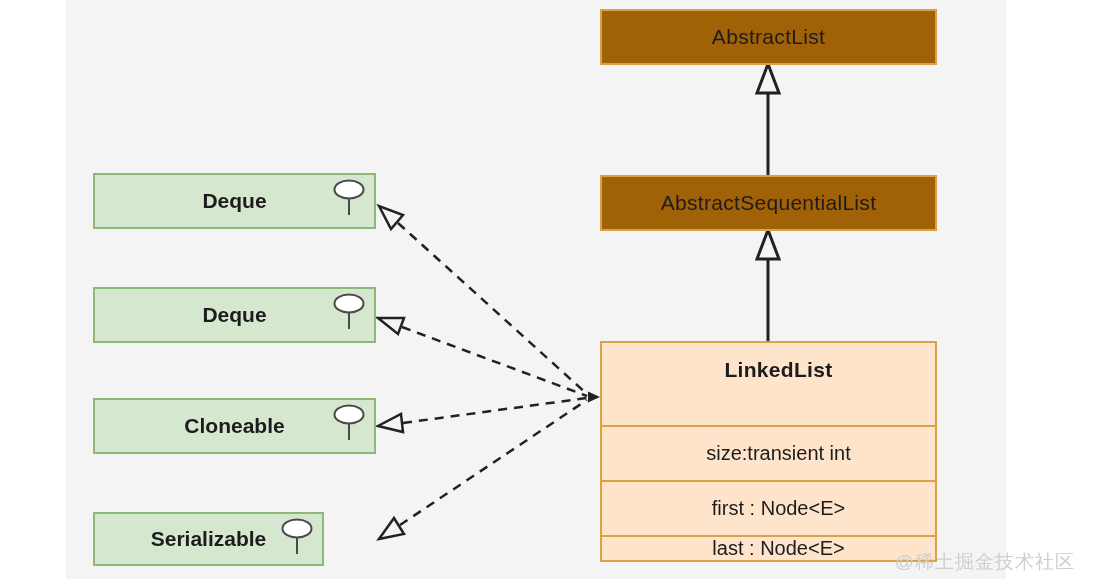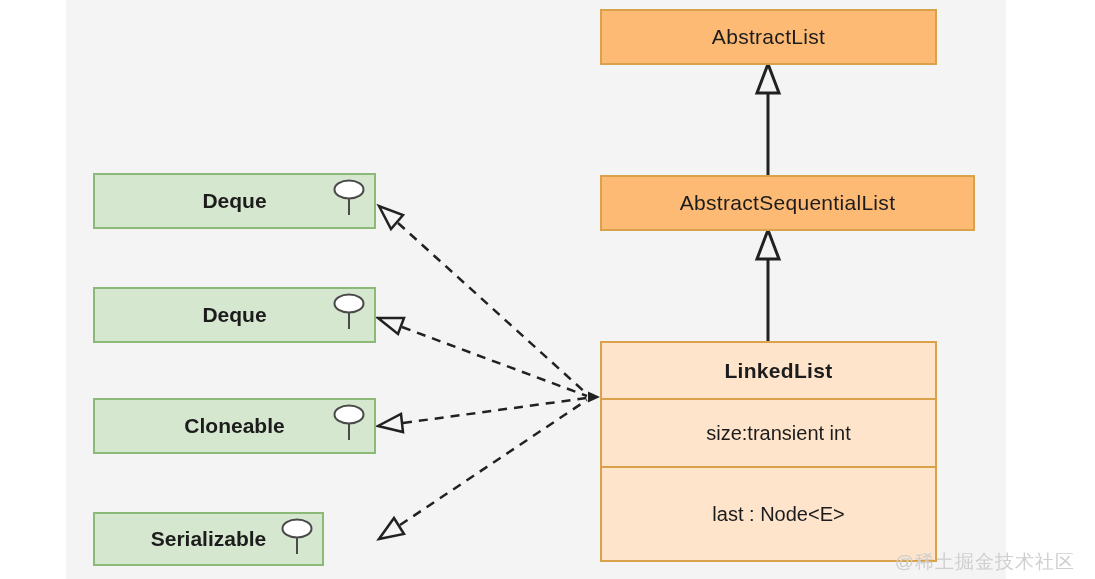--- a/index.html
+++ b/index.html
@@ -18,21 +18,21 @@
     width: 940px; height: 579px;
     background: #f4f4f4;
   }
   .uml-box {
     position: absolute;
     display: flex;
     align-items: center;
     justify-content: center;
   }
   .orange-box {
-    background: #fdba74;
+    background: #a16207;
     border: 2px solid #d9a24a;
   }
   .green-box {
     background: #d6e7cf;
     border: 2px solid #8cb878;
   }
   .class-title {
     font-size: 21px;
     color: #1c1c1c;
     letter-spacing: 0.3px;
@@ -121,30 +121,33 @@
       <polygon points="379,539 404,534 394,518" fill="#f4f4f4" stroke="#212121" stroke-width="2.5" stroke-linejoin="miter"></polygon>
     </g>
 
     <polygon points="600,397 588,391.5 588,402.5" fill="#212121"></polygon>
   </svg>
 
   <div class="uml-box orange-box" style="left:600px; top:9px; width:337px; height:56px;">
     <span class="class-title">AbstractList</span>
   </div>
 
-  <div class="uml-box orange-box" style="left:600px; top:175px; width:375px; height:56px;">
+  <div class="uml-box orange-box" style="left:600px; top:175px; width:337px; height:56px;">
     <span class="class-title">AbstractSequentialList</span>
   </div>
 
   <div class="linkedlist-outer">
     <div class="compartment" style="height:55px;">
       <span class="class-title bold">LinkedList</span>
     </div>
-    <div class="compartment" style="height:68px;">
+    <div class="compartment" style="height:56px;margin-top:28px;">
       <span class="attr-text">size:transient int</span>
+    </div>
+    <div class="compartment" style="height:56px;">
+      <span class="attr-text">first : Node&lt;E&gt;</span>
     </div>
     <div class="compartment" style="flex:1;">
       <span class="attr-text">last : Node&lt;E&gt;</span>
     </div>
   </div>
 
   <div class="uml-box green-box" style="left:93px; top:173px; width:283px; height:56px;">
     <span class="iface-label">Deque</span>
     <svg class="pin-icon" width="34" height="38" viewBox="0 0 34 38">
       <line x1="17" y1="19" x2="17" y2="36" stroke="#4a4a4a" stroke-width="2"></line>

